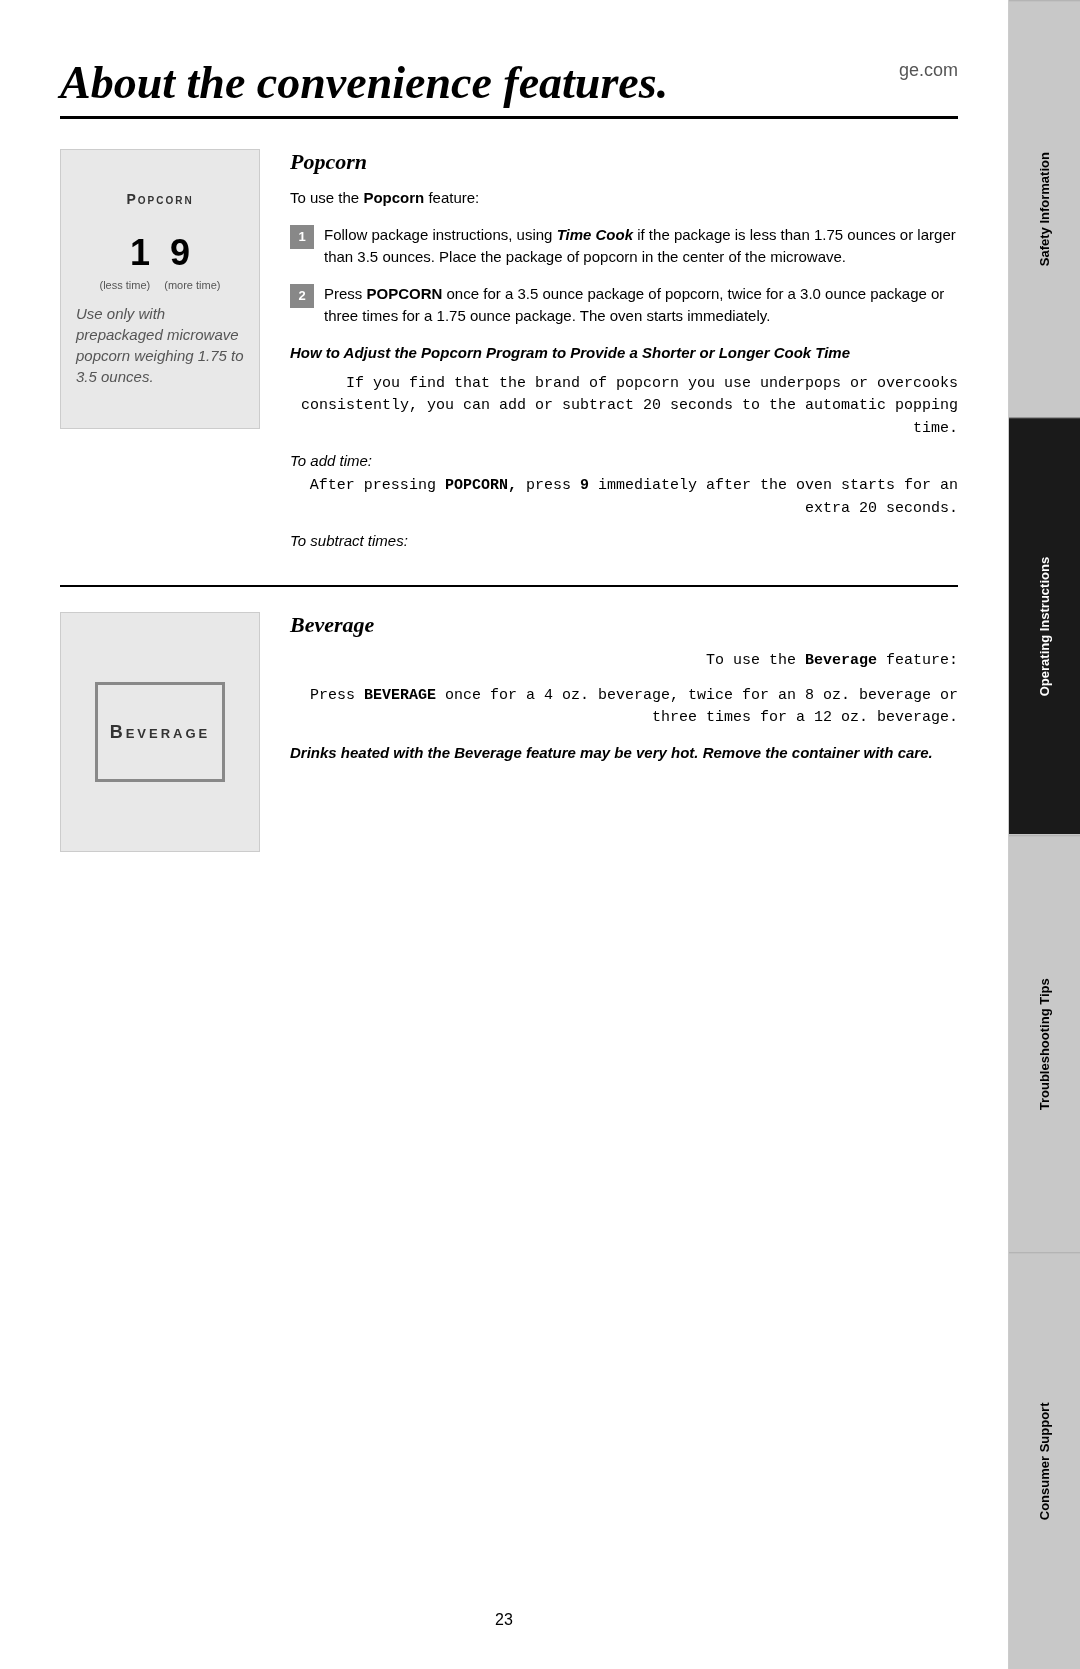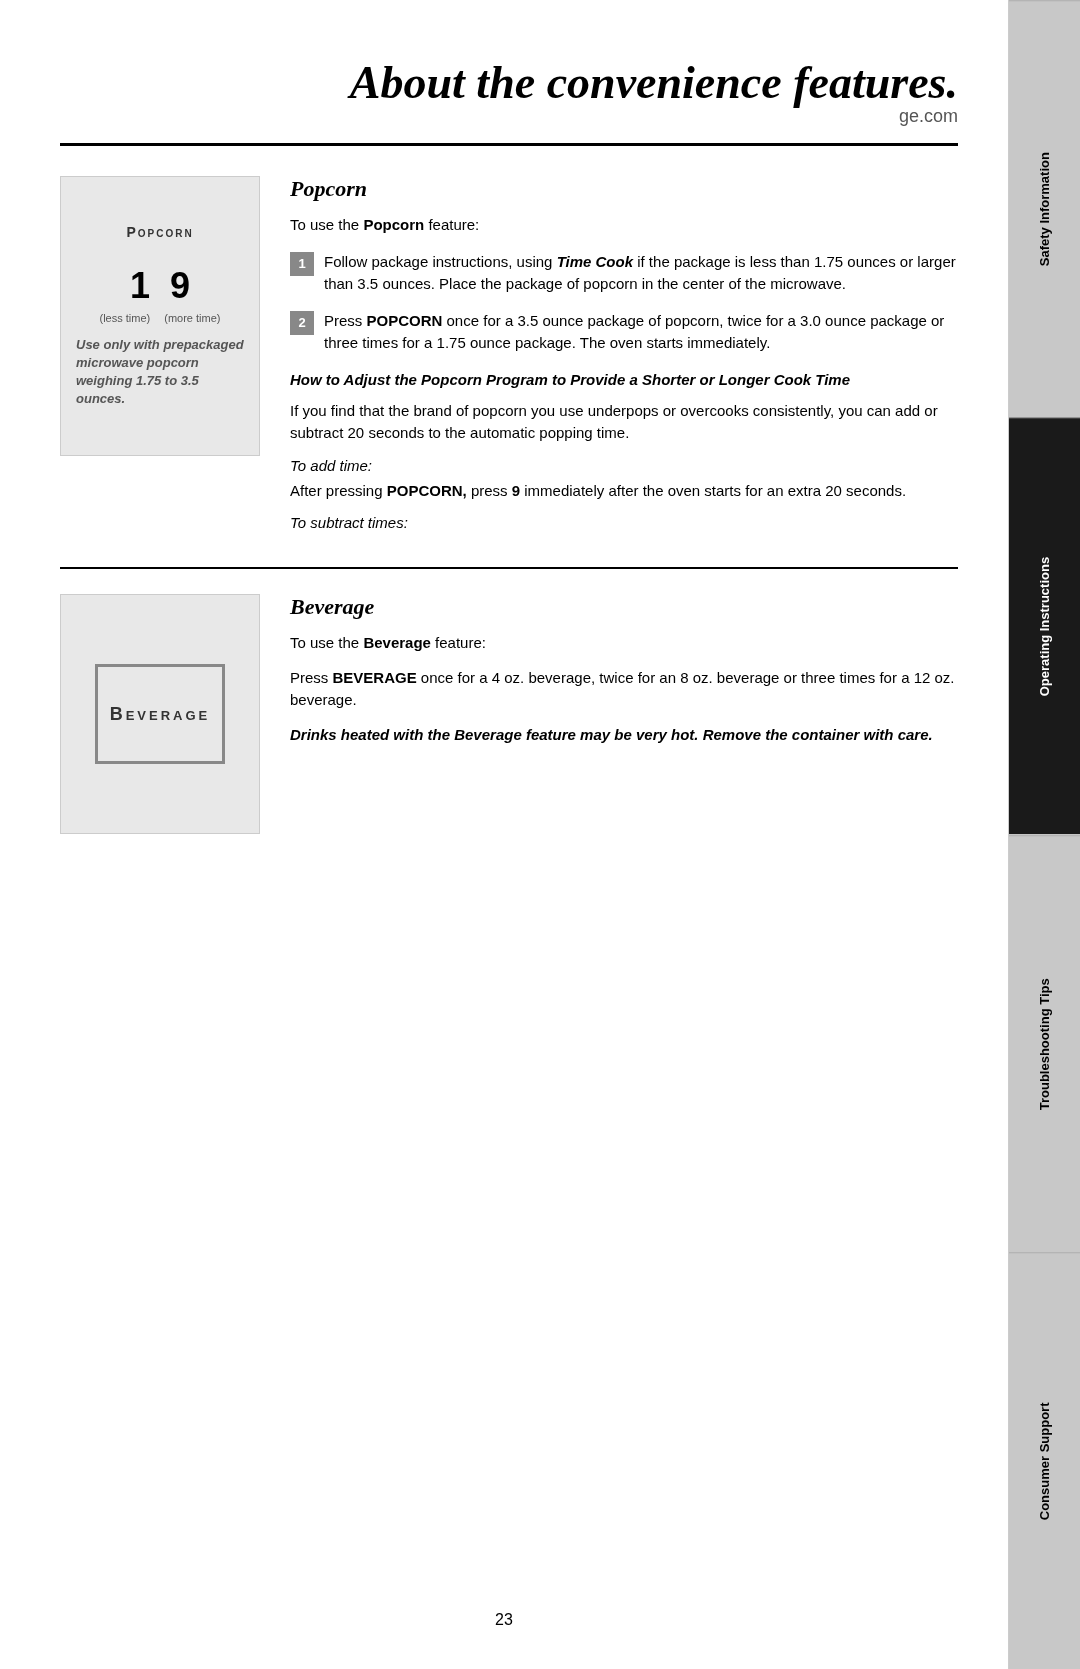--- a/index.html
+++ b/index.html
@@ -33,22 +33,20 @@
       border-left: 1px solid #cccccc;
     }
 
     
     .page-header {
       border-bottom: 3px solid #000000;
       padding-bottom: 10px;
       margin-bottom: 30px;
       display: flex;
       justify-content: space-between;
-      align-items: flex-end;
-      flex-direction: column;
     }
 
     .page-title {
       font-family: Georgia, serif;
       font-size: 46px;
       font-style: italic;
       font-weight: bold;
       color: #000000;
       line-height: 1;
     }
@@ -115,28 +113,27 @@
     .keypad-labels {
       display: flex;
       gap: 14px;
       font-size: 11px;
       color: #555;
       font-family: Arial, sans-serif;
       align-items: flex-end;
     }
 
     .image-caption {
-      font-size: 13px;
+      font-size: 15px;
       color: #555;
       font-family: Arial, sans-serif;
       font-style: italic;
       text-align: left;
       margin-top: 12px;
       line-height: 1.4;
-      font-weight: bold;
     }
 
     .section-text {
       flex: 1;
     }
 
     .section-heading {
       font-family: Georgia, serif;
       font-size: 22px;
       font-style: italic;
@@ -190,21 +187,22 @@
       margin-bottom: 10px;
       font-family: Arial, sans-serif;
       line-height: 1.4;
     }
 
     .body-text {
       font-size: 15px;
       line-height: 1.5;
       color: #000;
       margin-bottom: 12px;
-      font-family: Liberation Sans, sans-serif;
+      font-family: Liberation Mono, monospace;
+      text-align: right;
     }
 
     .italic-label {
       font-style: italic;
       font-size: 15px;
       font-family: Arial, sans-serif;
       color: #000;
       margin-bottom: 6px;
     }
 

